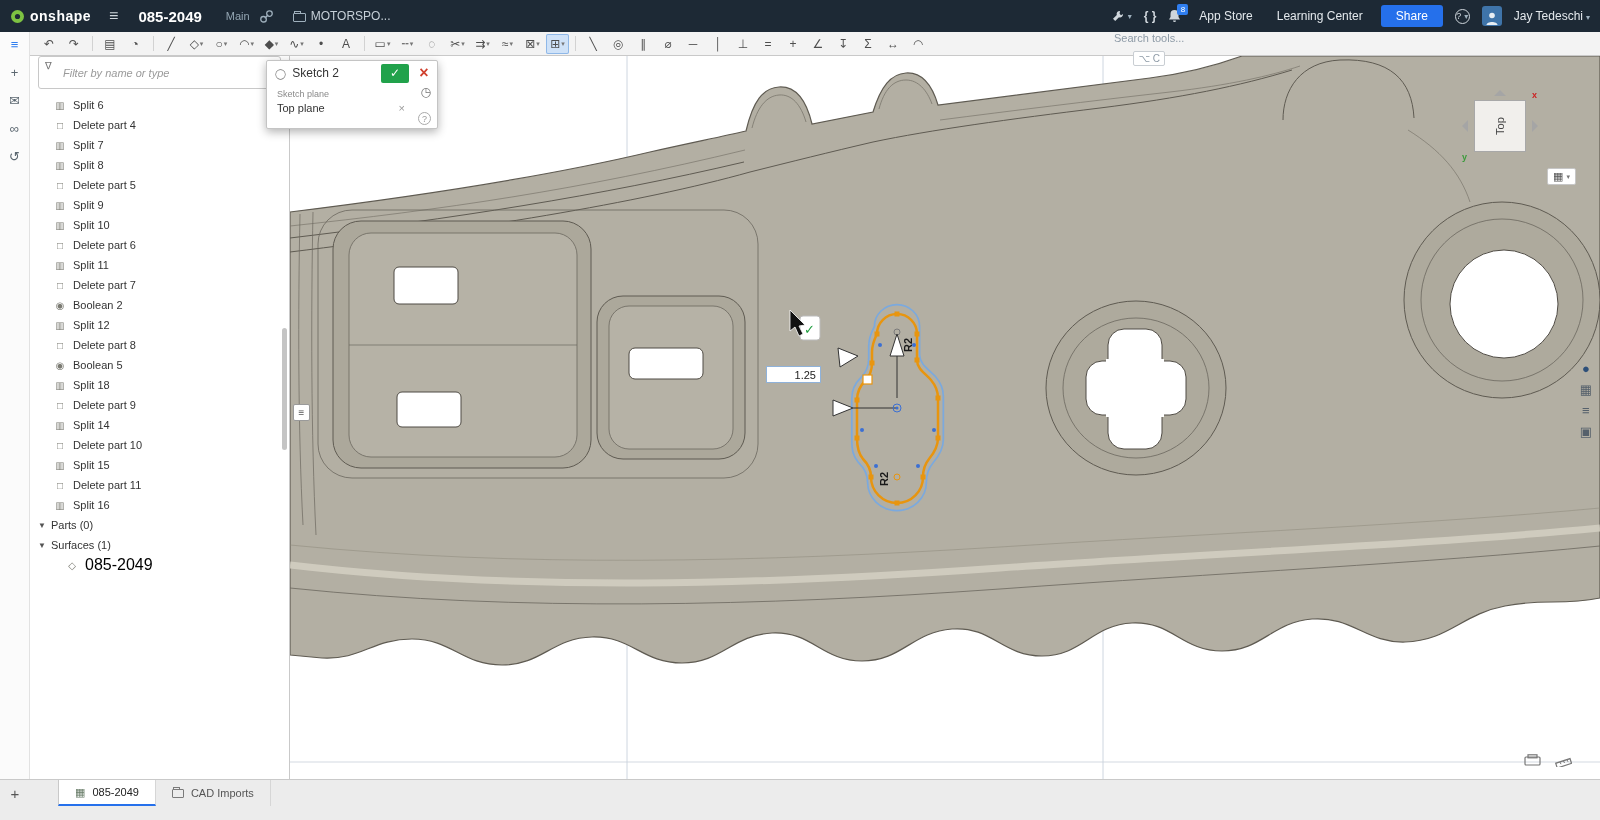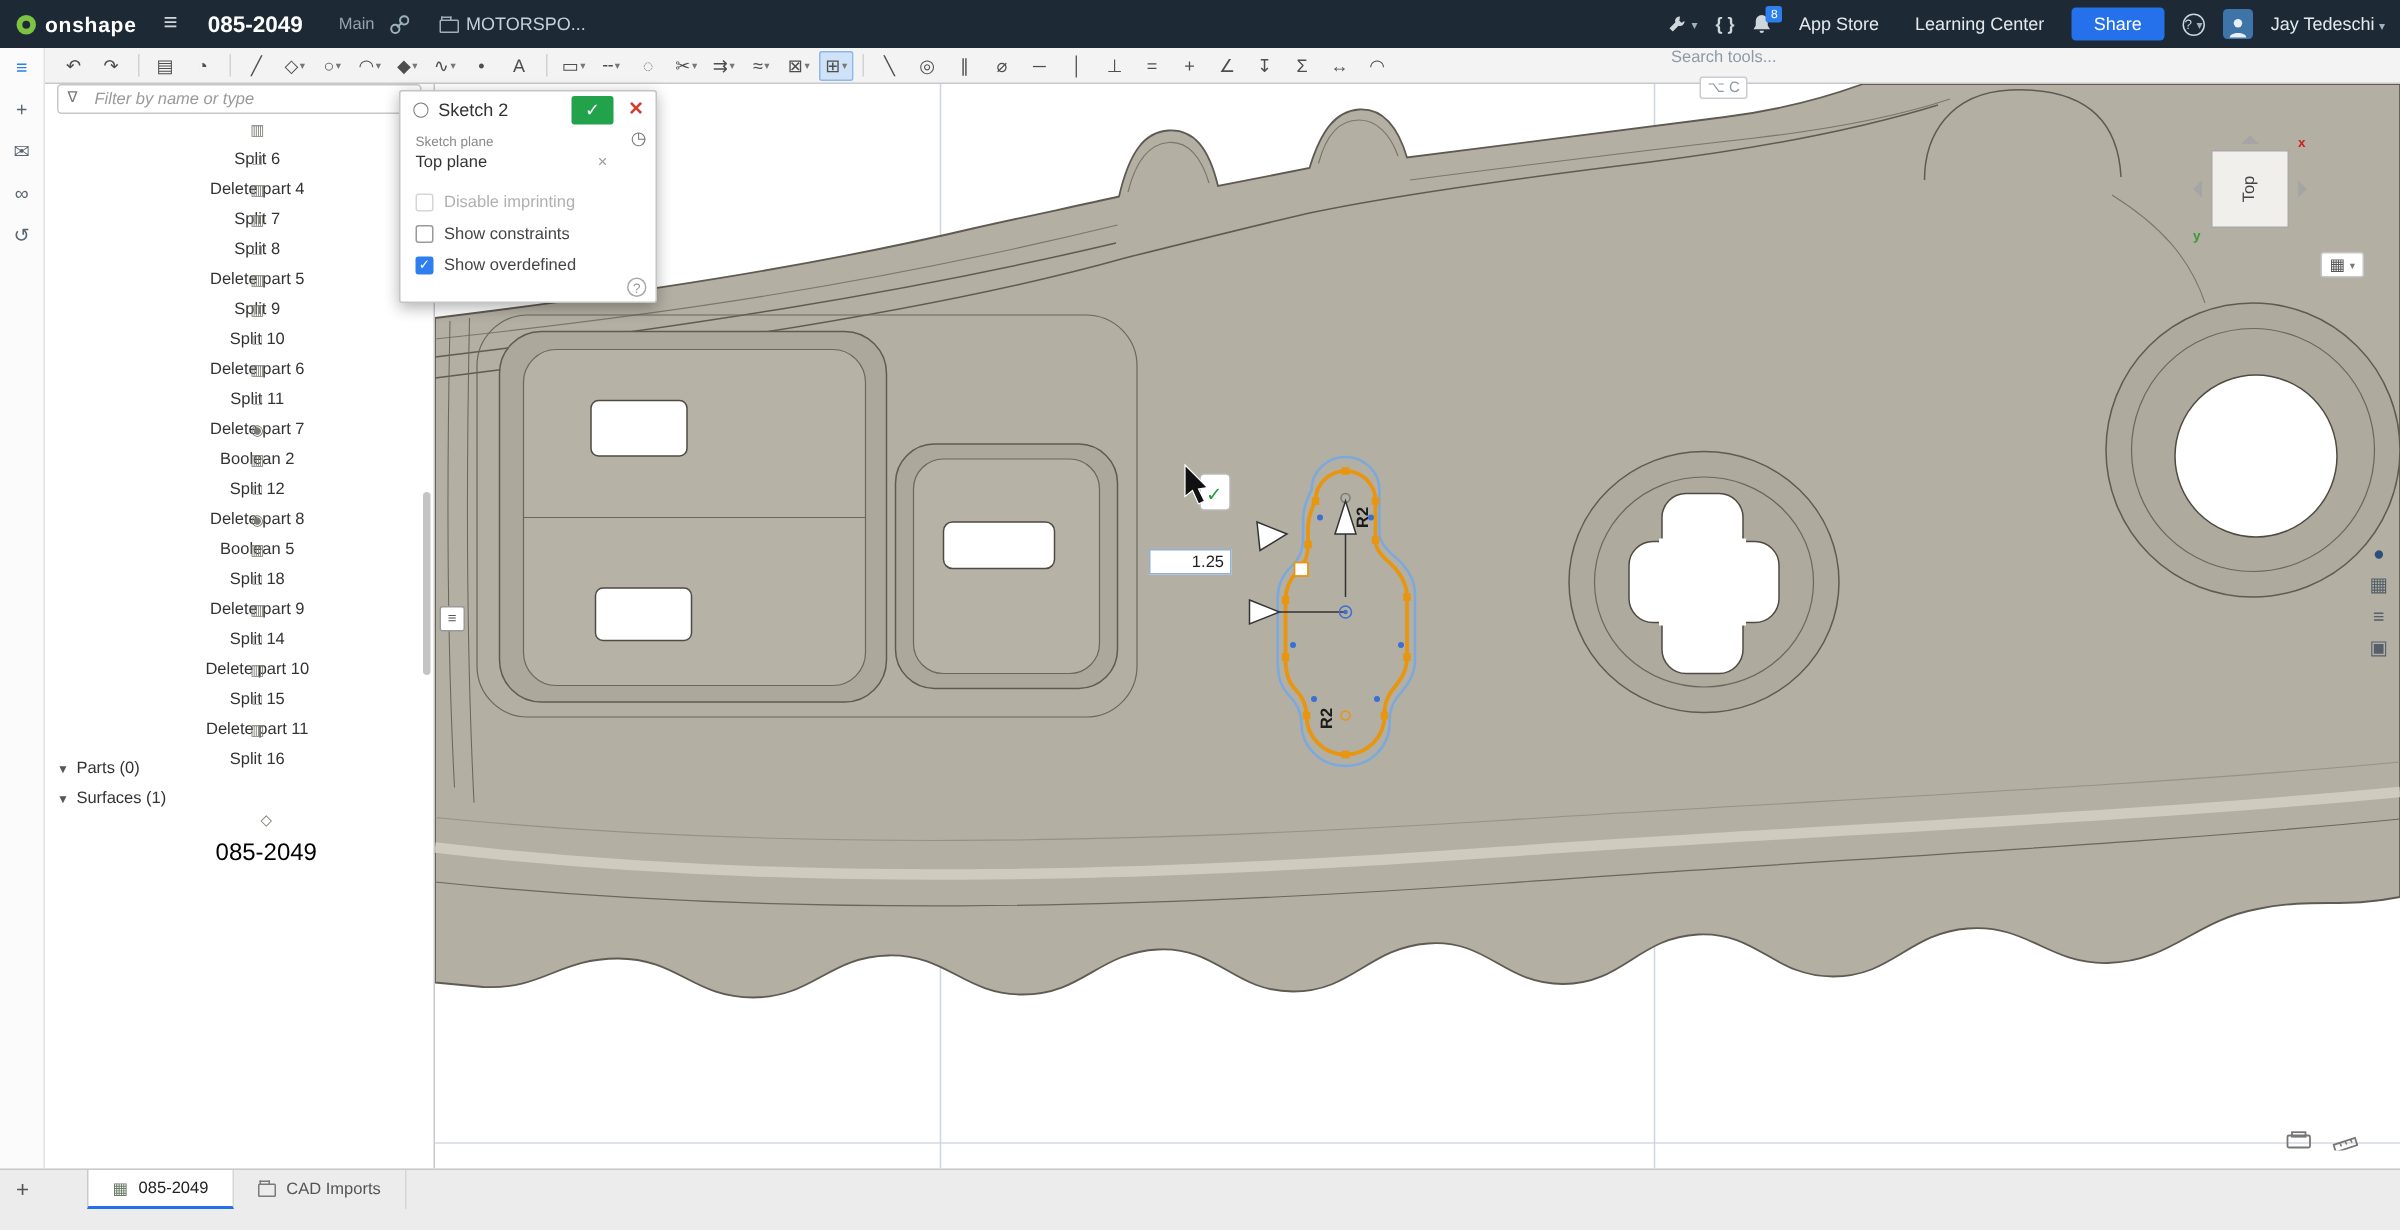--- a/index.html
+++ b/index.html
@@ -51,26 +51,26 @@
     padding-top:6px;gap:15px;z-index:40;}
   .dock-ic{font-size:13px;color:#5b6770;cursor:pointer;line-height:1;}
   .dock-ic.active{color:#2f7ef0;}
 
   
   .features{position:absolute;left:30px;top:56px;bottom:41px;width:260px;background:#fff;
     border-right:1px solid #c9c9c9;z-index:20;overflow:hidden;}
   .feat-header{height:28px;display:flex;align-items:center;padding:0 10px;font-size:12px;font-weight:bold;color:#333;}
   .collapse-ic{margin-left:auto;color:#999;font-size:11px;cursor:pointer;}
   .filter-row{margin:0 8px 6px;position:relative;}
-  .filter-row input{width:100%;height:20px;border:1px solid #c8c8c8;border-radius:3px;
+  .filter-row input{width:100%;height:33px;border:1px solid #c8c8c8;border-radius:3px;
     padding:0 6px 0 24px;font-size:11px;font-style:italic;color:#444;outline:none;}
   .filter-row input::placeholder{color:#9a9a9a;}
   .funnel{position:absolute;left:7px;top:4px;color:#777;font-size:10px;}
   .flist{font-size:11px;color:#333;}
-  .fi{height:20px;display:flex;align-items:center;padding-left:24px;gap:7px;cursor:pointer;flex-direction:column;}
+  .fi{height:20px;display:flex;align-items:center;padding-left:24px;gap:7px;cursor:pointer;}
   .ficon{width:12px;color:#7a7a72;font-size:10px;display:flex;justify-content:center;}
   .ficon[data-icon="split"]::before{content:"▥";}
   .ficon[data-icon="delete-part"]::before{content:"□";}
   .ficon[data-icon="boolean"]::before{content:"◉";}
   .ficon[data-icon="surface"]::before{content:"◇";}
   .fgroup{height:20px;display:flex;align-items:center;padding-left:8px;gap:5px;font-size:11px;color:#333;cursor:pointer;}
   .gcaret{font-size:8px;color:#555;}
   .fi.surface-row{padding-left:36px;}
   .fscroll{position:absolute;right:2px;top:272px;width:5px;height:122px;background:#c4c4c4;border-radius:3px;}
 
@@ -542,37 +542,20 @@
     <span class="sd-commit"></span>
     <span class="sd-cancel"></span>
   </div>
   <div class="sd-body">
     <div class="sd-label">Sketch plane</div>
     <div class="plane-field">
       <span class="plane-value">Top plane</span>
       <span class="plane-clear">×</span>
     </div>
     <span class="clock-ic">◷</span>
-    <div class="opts">
-
-        <div class="opt disabled">
-          <span class="box"></span>
-          <span class="olabel">Disable imprinting</span>
-        </div>
-
-        <div class="opt">
-          <span class="box"></span>
-          <span class="olabel">Show constraints</span>
-        </div>
-
-        <div class="opt checked">
-          <span class="box"></span>
-          <span class="olabel">Show overdefined</span>
-        </div>
-      </div>
   </div>
   <span class="sd-help">?</span>
 </div>
 
 <main class="canvas">
   <svg class="model" viewBox="290 56 1310 723" preserveAspectRatio="none">
 
     <g>
       <line x1="627" y1="56" x2="627" y2="779" stroke="#b8c4d4" stroke-width="1" opacity="0.7"></line>
       <line x1="1103" y1="56" x2="1103" y2="779" stroke="#b8c4d4" stroke-width="1" opacity="0.7"></line>

